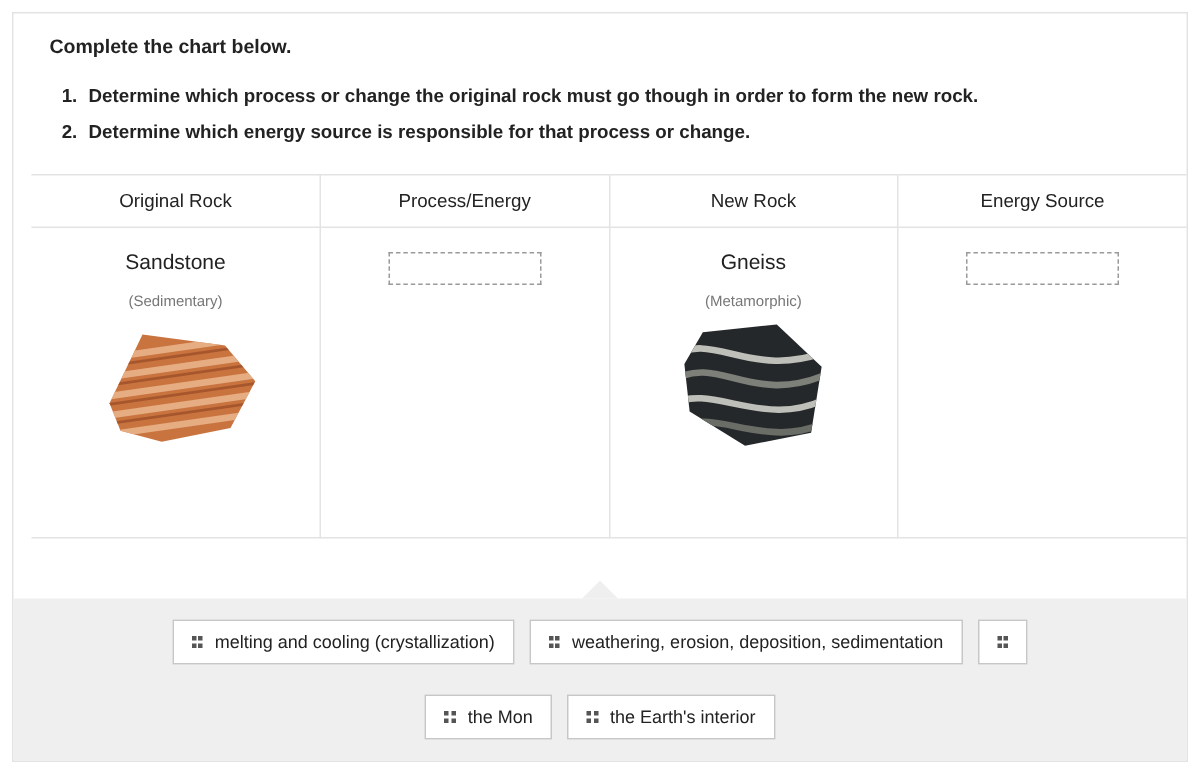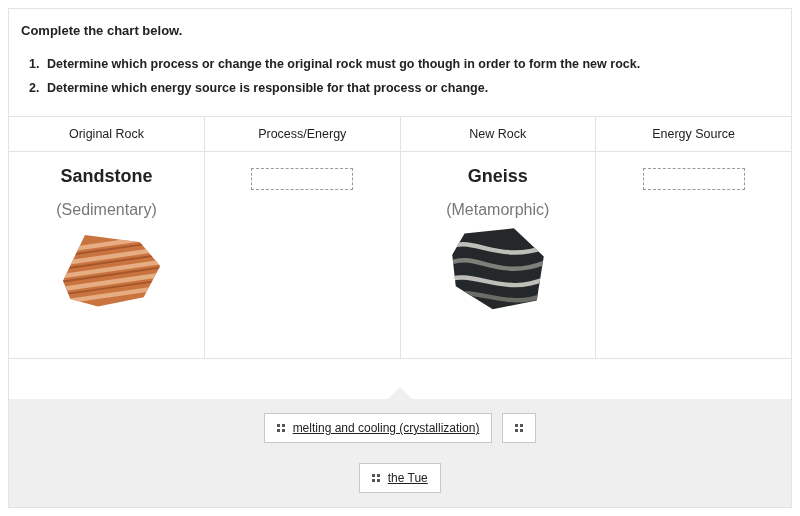--- a/index.html
+++ b/index.html
@@ -17,21 +17,21 @@
     width:800px;
     height:516px;
     box-sizing:border-box;
     padding:8px;
   }
   .card{
     border:1px solid var(--border);
     box-sizing:border-box;
     height:500px;
     position:relative;
-    padding:14px 0 0 0;
+    padding:14px 0 0 12px;
   }
   .heading{
     font-weight:bold;
     padding:0 12px 14px 12px;
   }
   ol.instructions{
     margin:0 0 16px 34px;
     padding:0;
   }
   ol.instructions li{
@@ -55,22 +55,22 @@
   table.chart th:last-child{border-right:0;}
   table.chart td{
     border:1px solid var(--border);
     border-left:0;
     vertical-align:top;
     text-align:center;
     height:190px;
     padding:10px 6px 6px 6px;
   }
   table.chart td:last-child{border-right:0;}
-  .rock-name{font-weight:bold;font-size:18px;margin:4px 0 14px 0;}
-  .rock-type{color:var(--muted);font-size:16px;margin-bottom:4px;}
+  .rock-name{font-weight:normal;font-size:14px;margin:4px 0 14px 0;}
+  .rock-type{color:var(--muted);font-size:10px;margin-bottom:4px;}
   .dropzone{
     display:inline-block;
     border:1px dashed #9a9a9a;
     width:100px;
     height:20px;
     margin-top:6px;
   }
 
   
   .bank-wrap{
@@ -85,21 +85,20 @@
     border-bottom:12px solid var(--bank-bg);
     position:absolute;
     top:-12px;left:50%;transform:translateX(-50%);
   }
   .bank{
     padding:14px 20px 14px 20px;
     display:flex;
     flex-wrap:wrap;
     justify-content:center;
     gap:10px;
-    text-decoration:underline;
   }
   .chip{
     background:#fff;
     border:1px solid #c7c7c7;
     padding:7px 12px;
     font-size:12px;
     display:flex;
     align-items:center;
     gap:8px;
     cursor:grab;
@@ -206,27 +205,45 @@
           </span>
         <span>melting and cooling (crystallization)</span>
       </div>
       <div class="chip">
         <span class="grip">
             <i></i>
             <i></i>
             <i></i>
             <i></i>
           </span>
+        <span>weathering, erosion, deposition, sedimentation</span>
+      </div>
+      <div class="chip">
+        <span class="grip">
+            <i></i>
+            <i></i>
+            <i></i>
+            <i></i>
+          </span>
       </div>
       <div style="flex-basis:100%;height:0;"></div>
       <div class="chip">
         <span class="grip">
             <i></i>
             <i></i>
             <i></i>
             <i></i>
           </span>
-        <span>the Tue</span>
+        <span>the Mon</span>
+      </div>
+      <div class="chip">
+        <span class="grip">
+            <i></i>
+            <i></i>
+            <i></i>
+            <i></i>
+          </span>
+        <span>the Earth's interior</span>
       </div>
     </div>
   </div>
 
 </div>
 
 </body></html>

